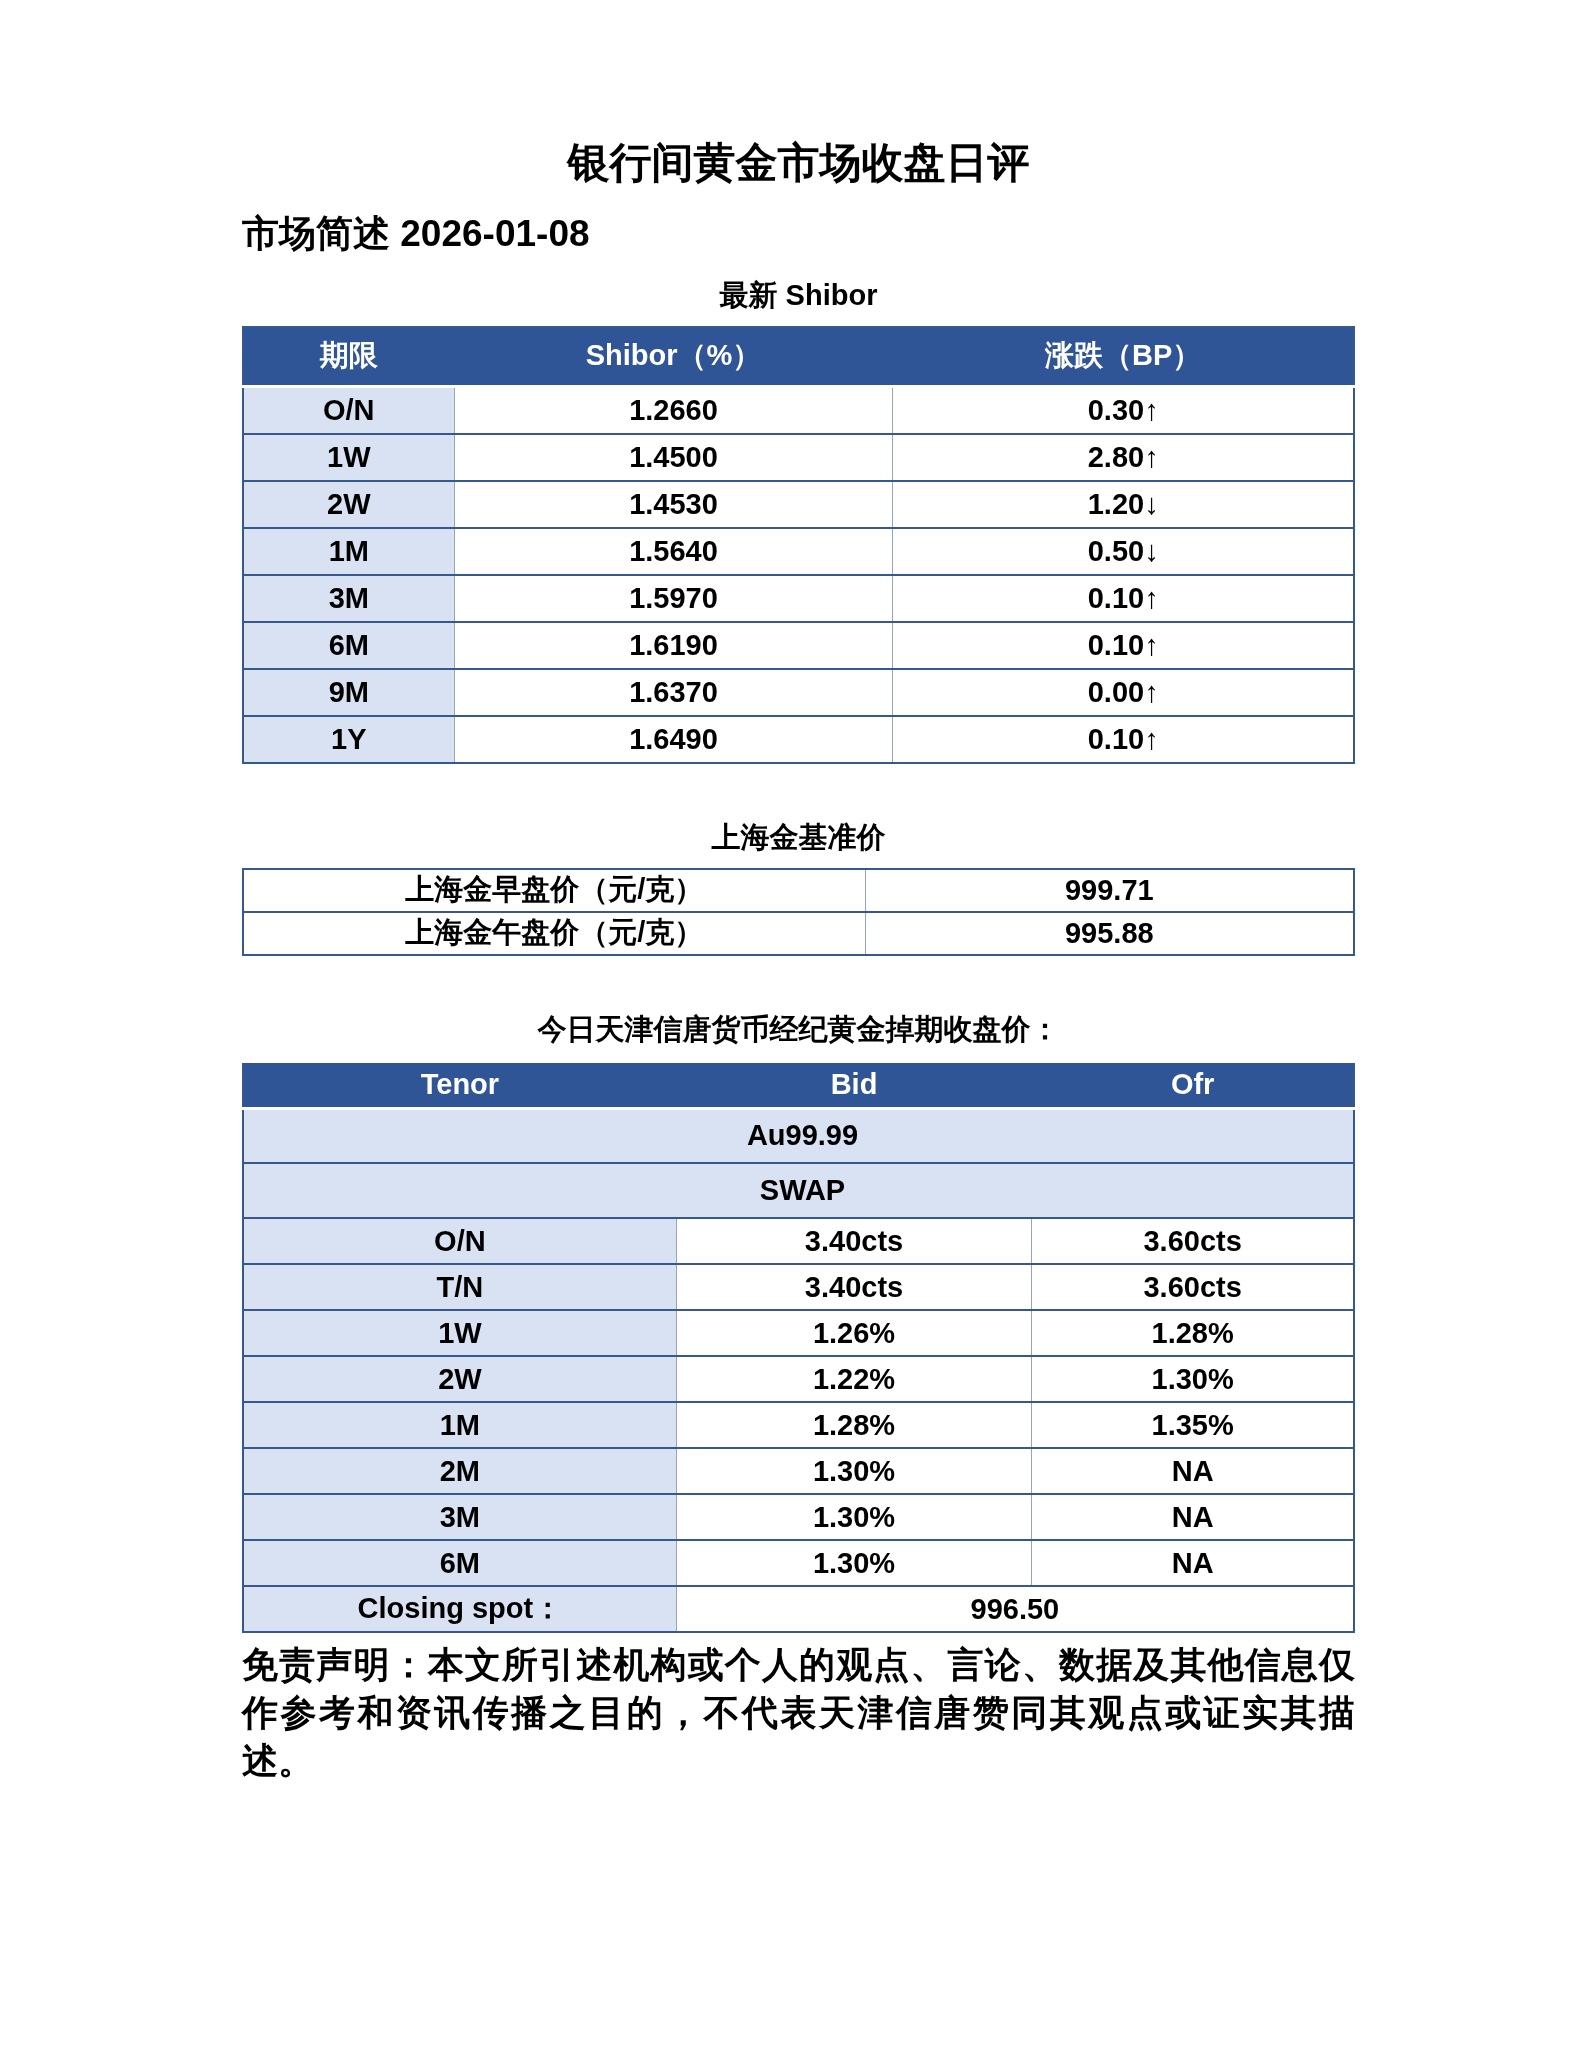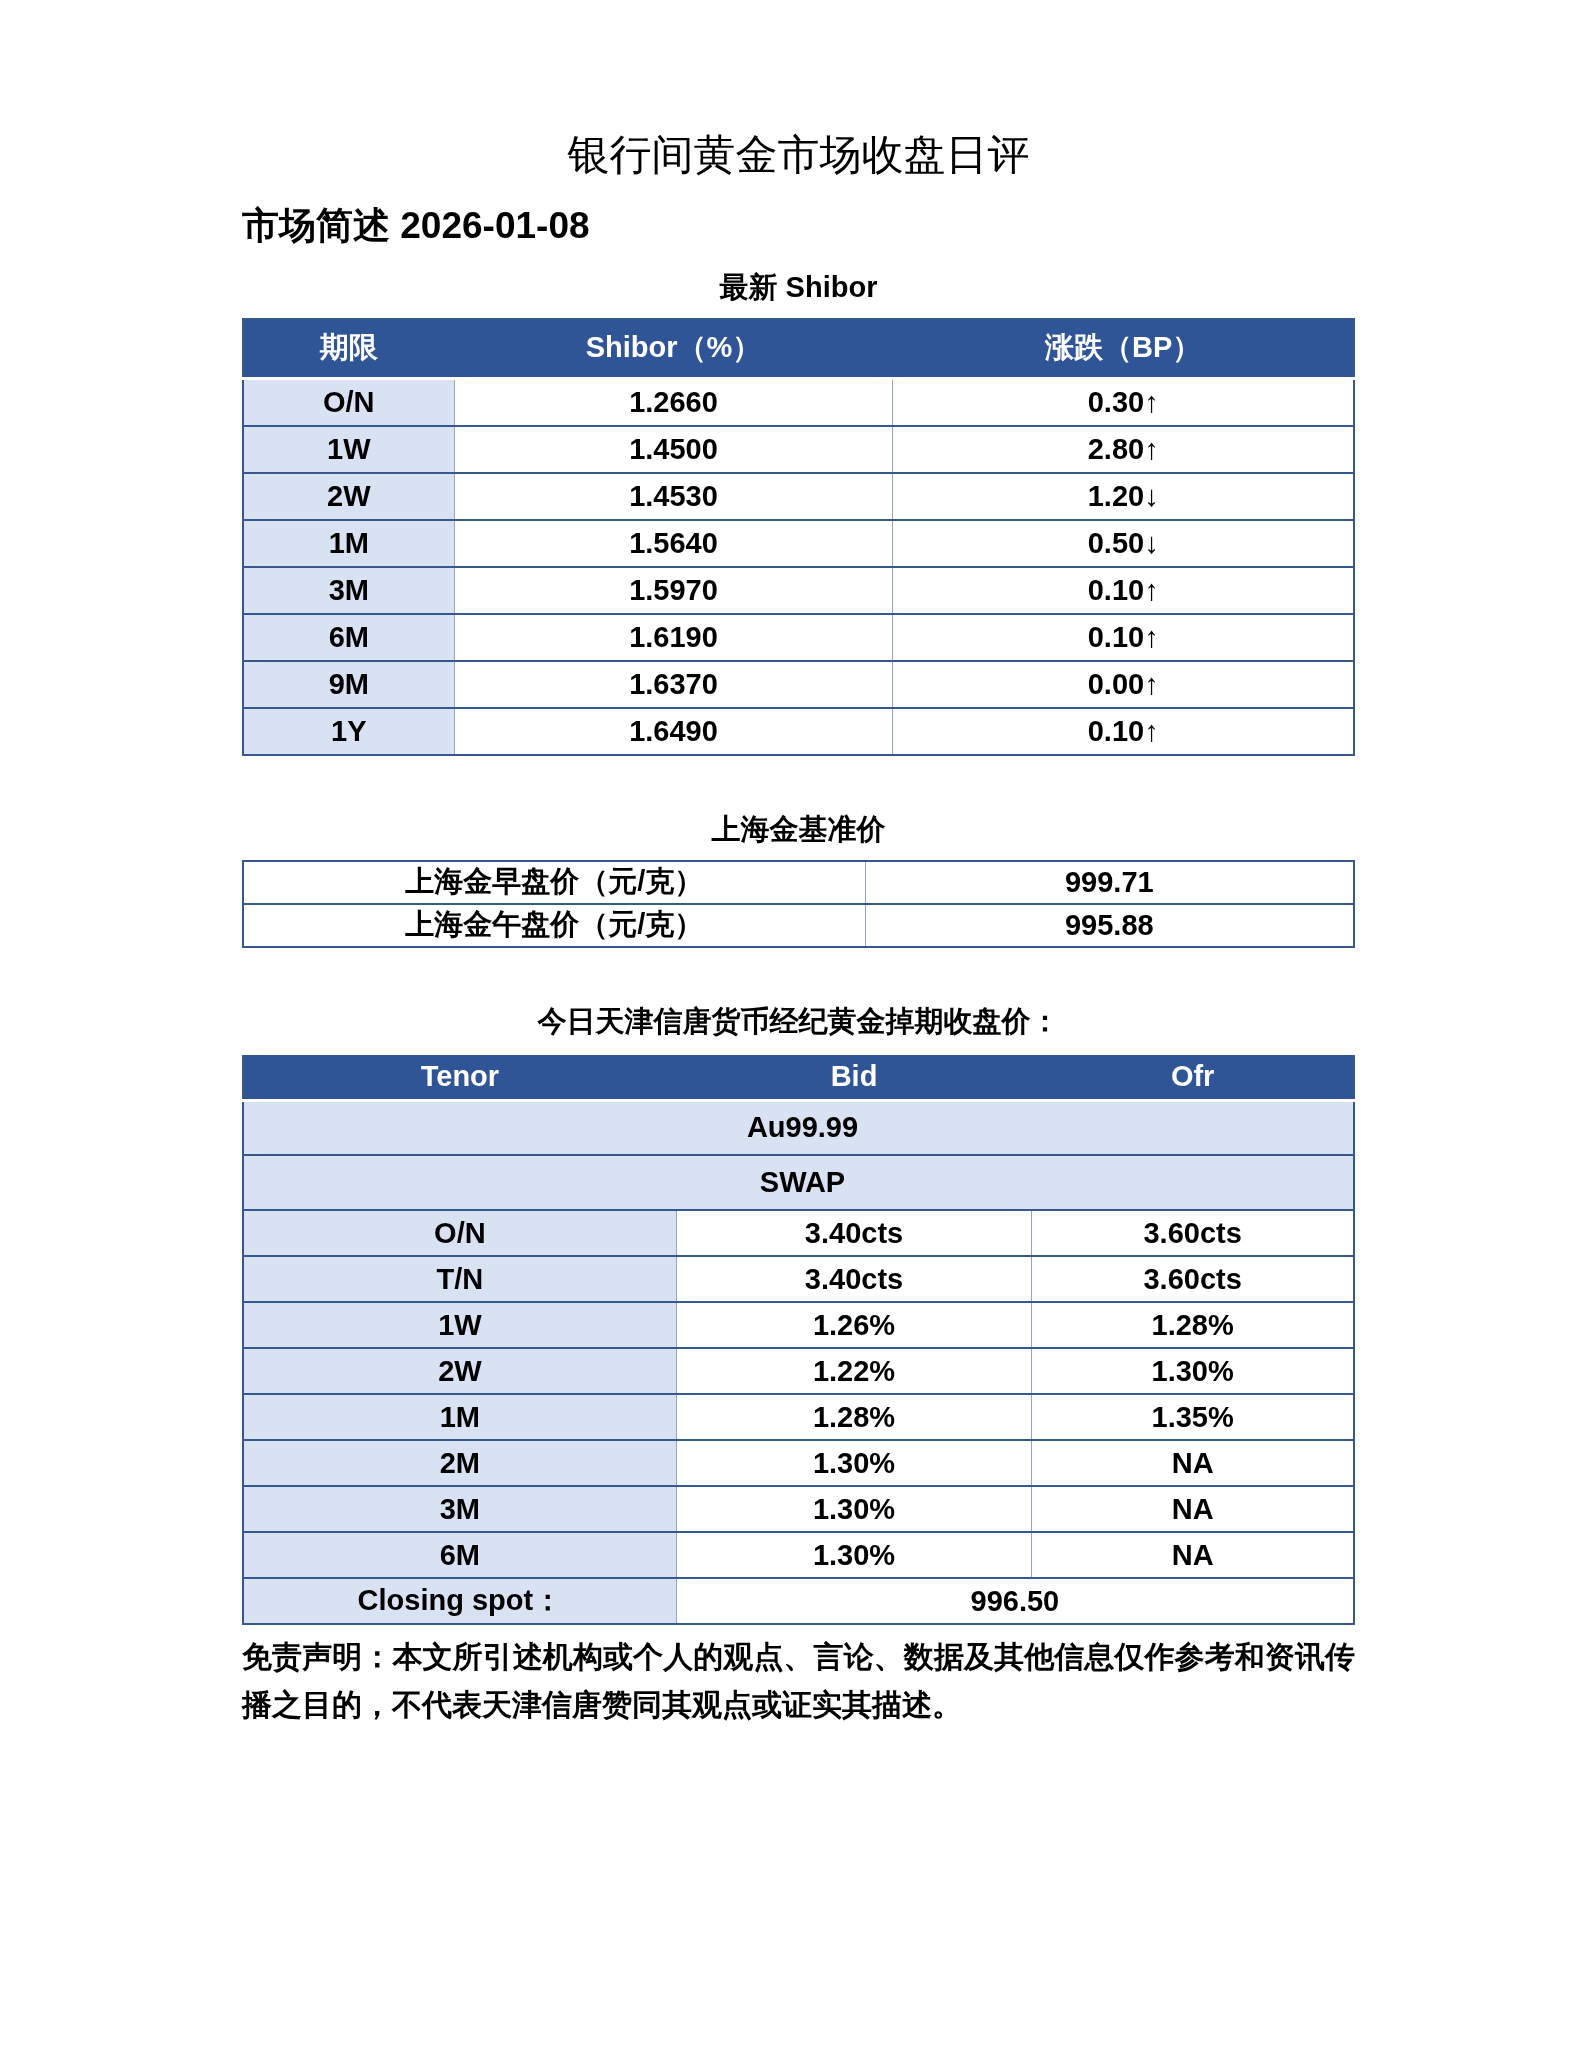--- a/index.html
+++ b/index.html
@@ -15,23 +15,23 @@
     background:#ffffff;
     font-family:"Liberation Sans","DejaVu Sans",sans-serif;
     color:#000;
     overflow:hidden;
   }
   .page{
     width:1587px;height:2059px;
     padding:120px 232px 0 242px;
   }
   .doc-title{
-    font-size:42px;font-weight:normal;
+    font-size:42px;font-weight:bold;
     text-align:center;
-    margin:8px;line-height:1.3;
+    margin:16px;line-height:1.3;
   }
   .section-heading{
     font-size:37px;font-weight:bold;
     margin:19px 0 0 0;line-height:1.3;
   }
   .summary{
     font-size:29px;font-weight:bold;
     line-height:48px;
     text-align:justify;
     text-indent:58px;
@@ -77,21 +77,21 @@
     background:var(--light-blue);
     text-align:center;
     height:55px;
     padding-left:16px;
     border-bottom:2px solid var(--border-blue);
   }
   #swap-table thead th{border-top:3px solid #ffffff;height:47px;}
   #swap-table tbody td{height:46px;}
   #swap-table tbody td.tint{background:var(--light-blue);}
   .disclaimer{
-    font-size:30px;font-weight:bold;
+    font-size:36px;font-weight:bold;
     line-height:48px;
     text-align:justify;
     margin:8px 0 4px 0;
   }
 </style>
 </head>
 <body>
 
 <div class="page">
 

